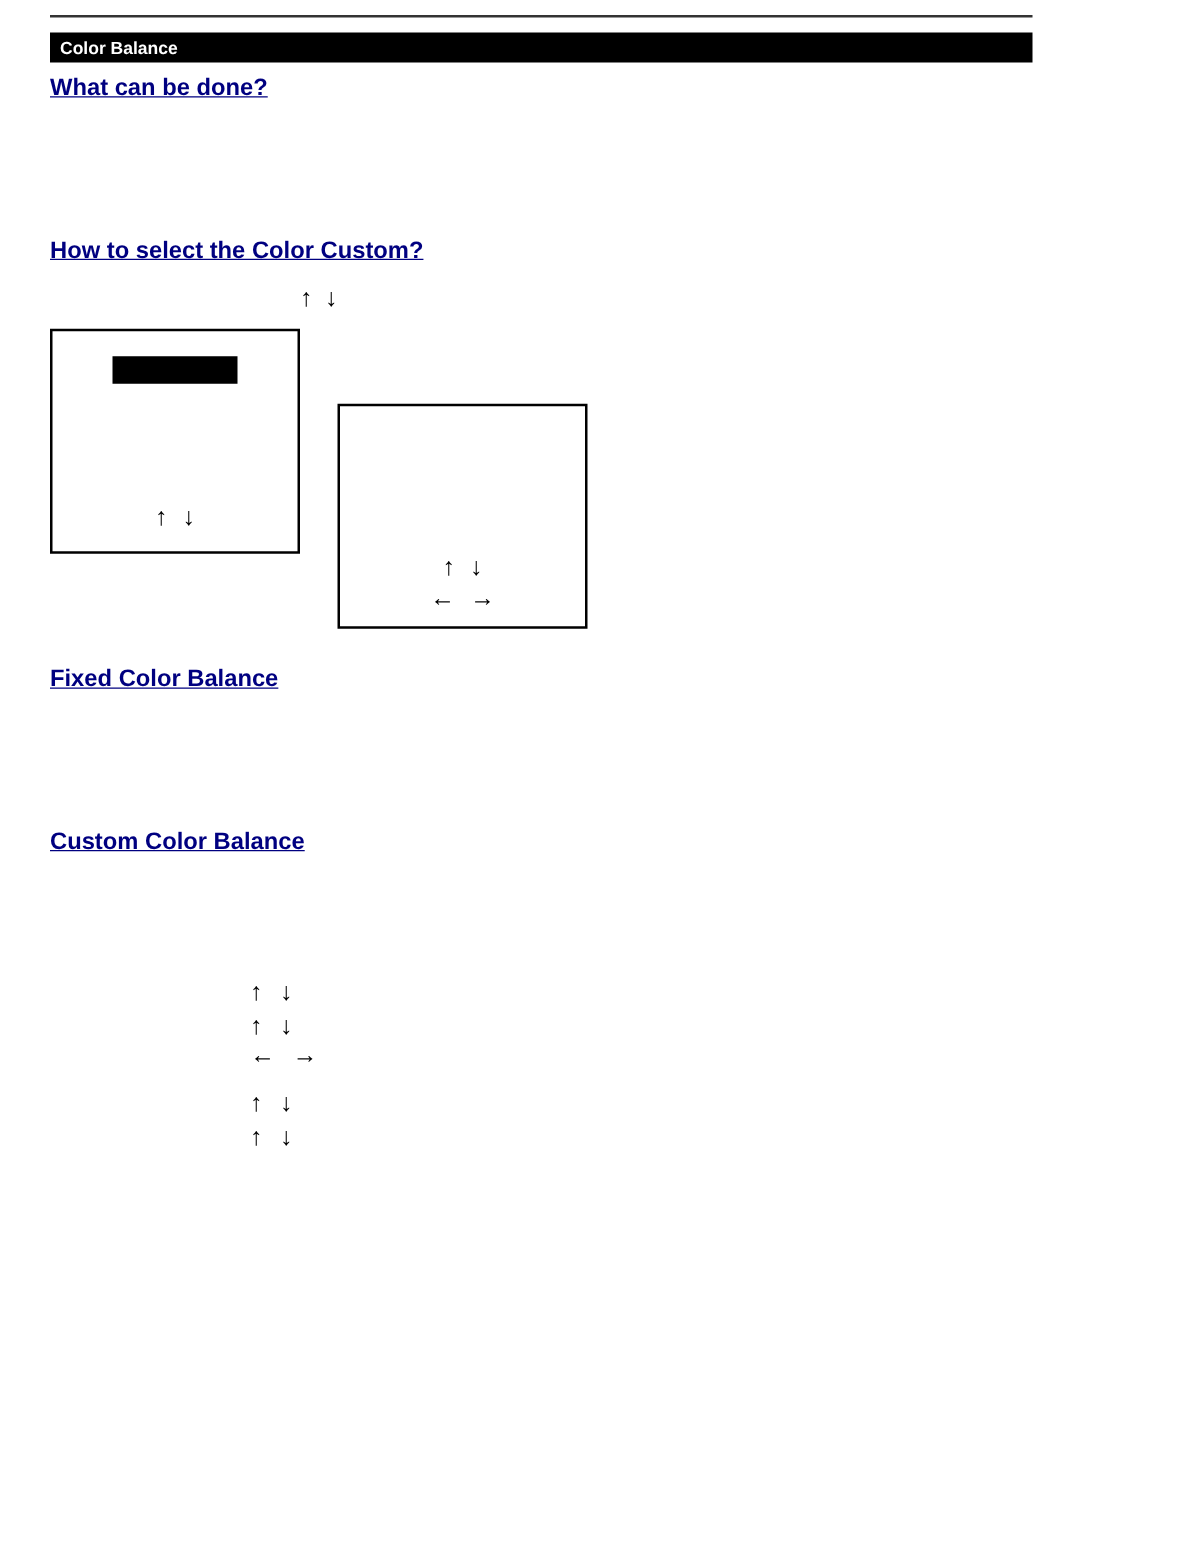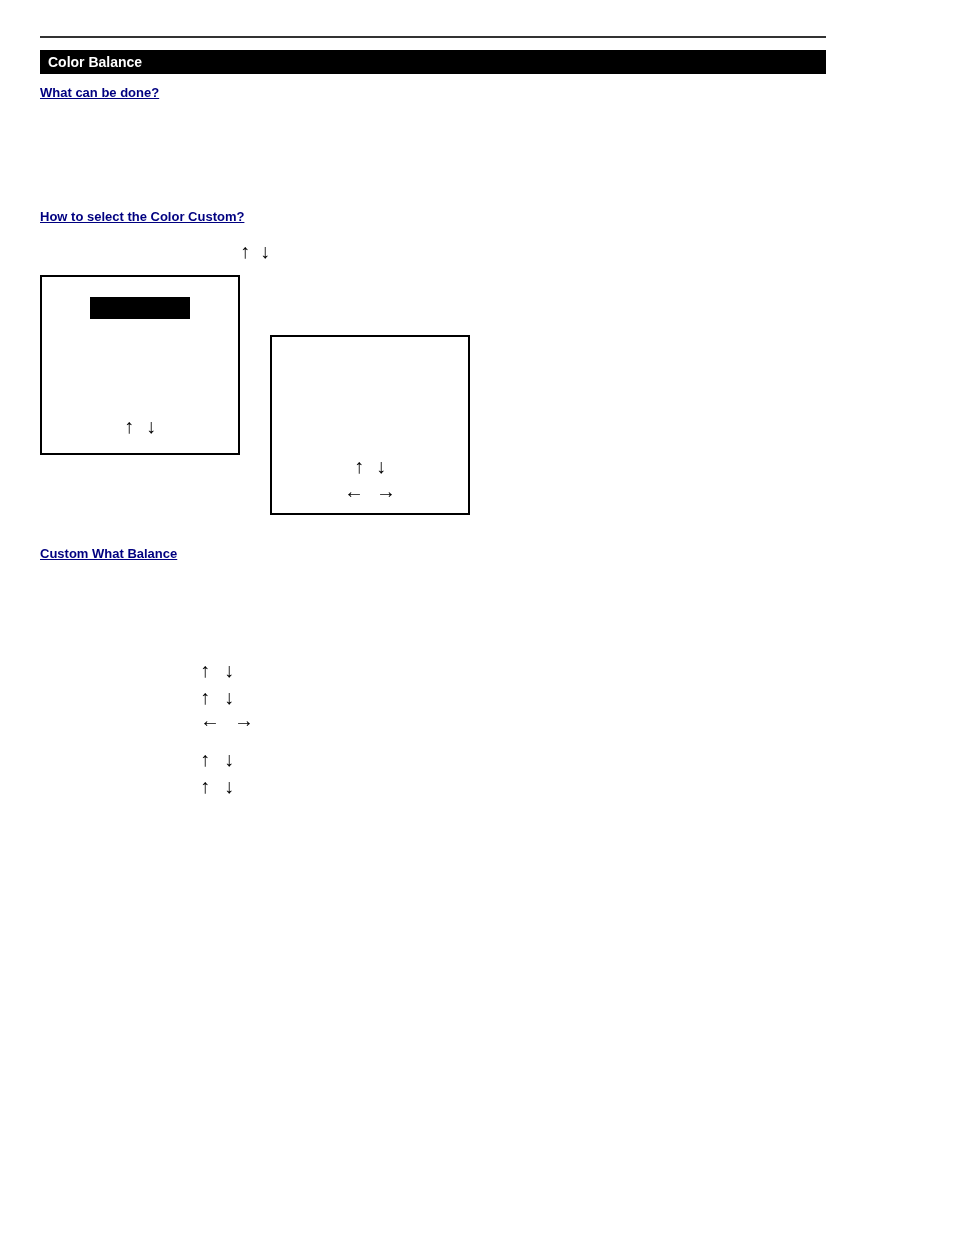--- a/index.html
+++ b/index.html
@@ -13,21 +13,21 @@
       min-height: 1235px;
       background: #ffffff;
       font-family: Arial, Helvetica, sans-serif;
       font-size: 14px;
       color: #000000;
     }
 
     .page-container {
       width: 866px;
       min-height: 1235px;
-      padding: 36px 40px;
+      padding: 12px 40px;
     }
 
     .top-divider {
       border: none;
       border-top: 2px solid #333;
       margin-bottom: 12px;
     }
 
     .section-header {
       background-color: #000000;
@@ -37,21 +37,21 @@
       font-size: 14px;
       margin-bottom: 10px;
       display: inline-block;
       width: 100%;
     }
 
     .link-text {
       color: #000080;
       text-decoration: underline;
       font-weight: bold;
-      font-size: 13px;
+      font-size: 19px;
       cursor: pointer;
       display: inline-block;
       margin-bottom: 8px;
     }
 
     .content-area {
       margin: 10px 0 20px 0;
       min-height: 60px;
     }
 
@@ -202,24 +202,30 @@
           <div class="arrows-2">
             <span class="arrow-left">←</span>
             <span class="arrow-right">→</span>
           </div>
         </div>
       </div>
     </div>
   </div>
 
   
-
-  
-  <div class="section-block">
-    <a class="link-text">Custom What Balance</a>
+  <div class="section-block">
+    <a class="link-text">Fixed Color Balance</a>
+    <div class="content-area">
+      
+    </div>
+  </div>
+
+  
+  <div class="section-block">
+    <a class="link-text">Custom Color Balance</a>
     <div class="content-area">
       
     </div>
 
     
     <div class="arrows-container">
 
       <div class="arrow-pair">
         <span class="arrow-up">↑</span>
         <span class="arrow-down">↓</span>

